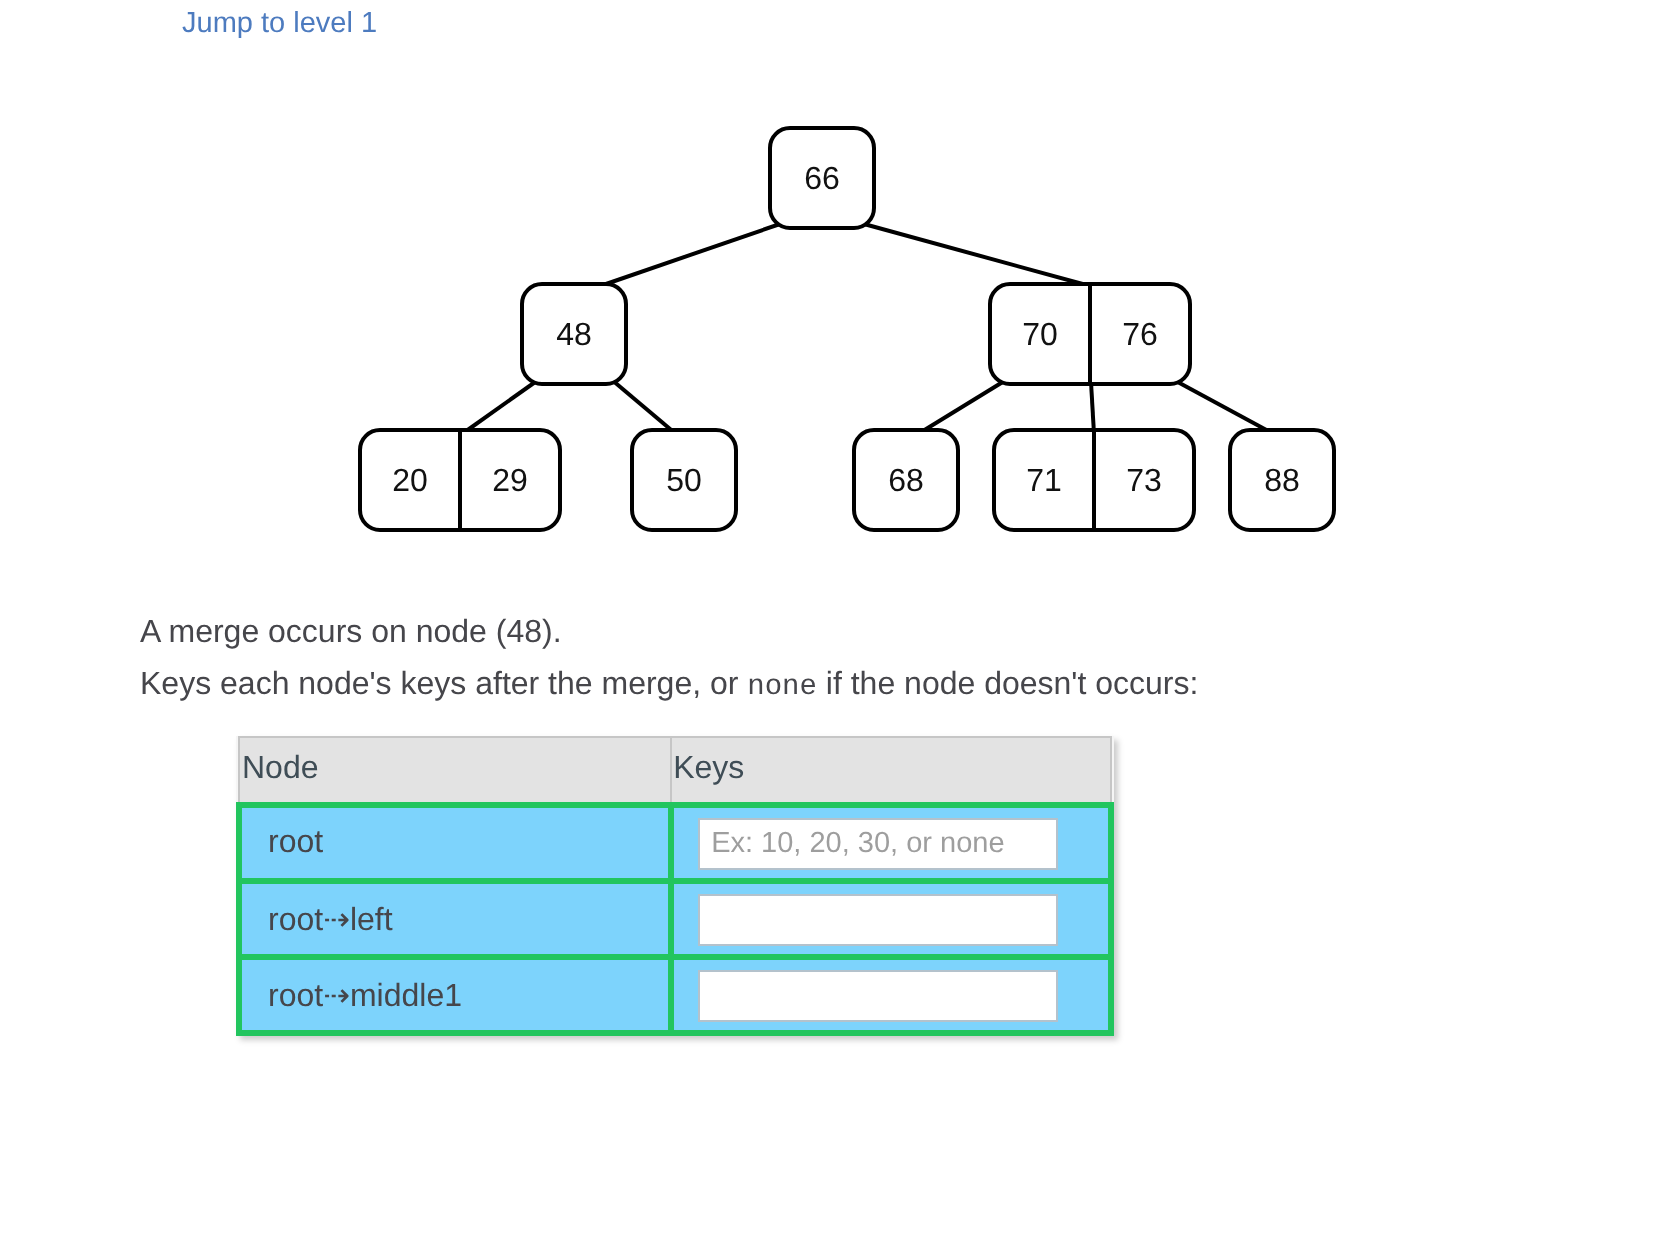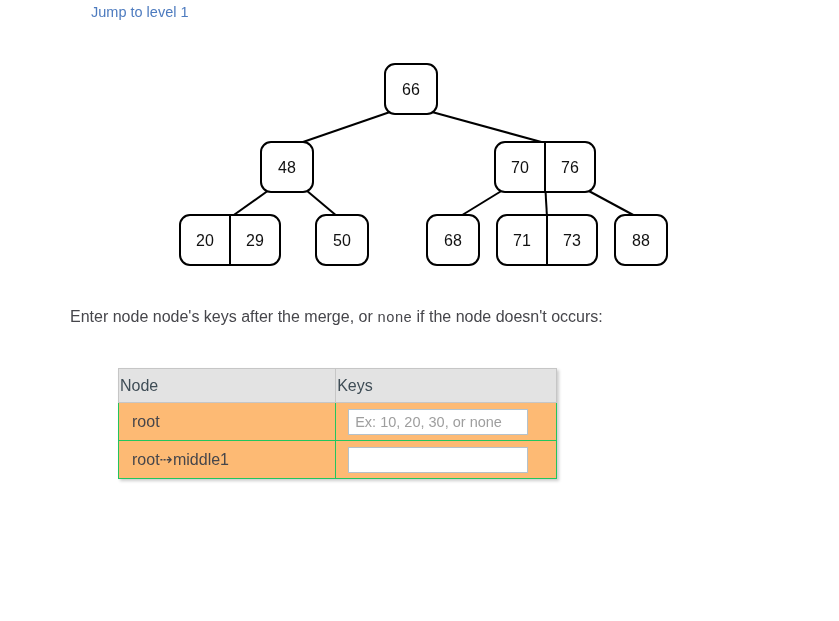--- a/index.html
+++ b/index.html
@@ -33,22 +33,22 @@
     background: #f5f5f5;
     border: 1px solid #9e9e9e;
     box-shadow: 2px 2px 3px #cccccc;
   }
   .keys-table th {
     background: #e3e3e3; height: 34px;
     font-weight: normal; font-size: 16px; color: #3f4d56;
     border: 1px solid #c6c6c6; text-align: left;
   }
   .keys-table td {
-    height: 38px; border: 1px solid #22c55e;
-    font-size: 16px; color: #46464b; background: #fdba74; margin-top: 20px;
+    height: 38px; border: 3px solid #22c55e;
+    font-size: 16px; color: #46464b; background: #7dd3fc; margin-top: 20px;
   }
   td.node-cell { width: 218px; padding-left: 13px; }
   td.keys-cell { width: 221px; padding-left: 12px; }
   .keys-input {
     width: 180px; height: 26px;
     border: 1px solid #b4c2cc; background: #ffffff;
     font-family: Liberation Sans, sans-serif;
     font-size: 14.5px; color: #333333; padding: 0 6px; outline: none;
   }
   .keys-input::placeholder { color: #9e9e9e; opacity: 1; }
@@ -109,39 +109,48 @@
       </g>
       <g>
         <rect x="615" y="215" width="52" height="50" rx="10" fill="#ffffff" stroke="#000000" stroke-width="2"></rect>
         <text x="641" y="245.5">88</text>
       </g>
     </g>
   </svg>
 
   <div class="prompt">
     <div>
-      <span>Enter node node's keys after the merge, or </span><span class="mono">none</span><span> if the node doesn't occurs:</span>
+      <span>A merge occurs on node (48).</span>
+    </div>
+    <div>
+      <span>Keys each node's keys after the merge, or </span><span class="mono">none</span><span> if the node doesn't occurs:</span>
     </div>
   </div>
 
   <table class="keys-table">
     <thead>
       <tr>
         <th>Node</th>
         <th>Keys</th>
       </tr>
     </thead>
     <tbody>
       <tr>
         <td class="node-cell">root</td>
         <td class="keys-cell">
           <input class="keys-input" type="text" placeholder="Ex: 10, 20, 30, or none" style="">
         </td>
       </tr>
       <tr>
+        <td class="node-cell">root⇢left</td>
+        <td class="keys-cell">
+          <input class="keys-input" type="text" placeholder="" style="">
+        </td>
+      </tr>
+      <tr>
         <td class="node-cell">root⇢middle1</td>
         <td class="keys-cell">
           <input class="keys-input" type="text" placeholder="" style="">
         </td>
       </tr>
     </tbody>
   </table>
 
 </div>
 

